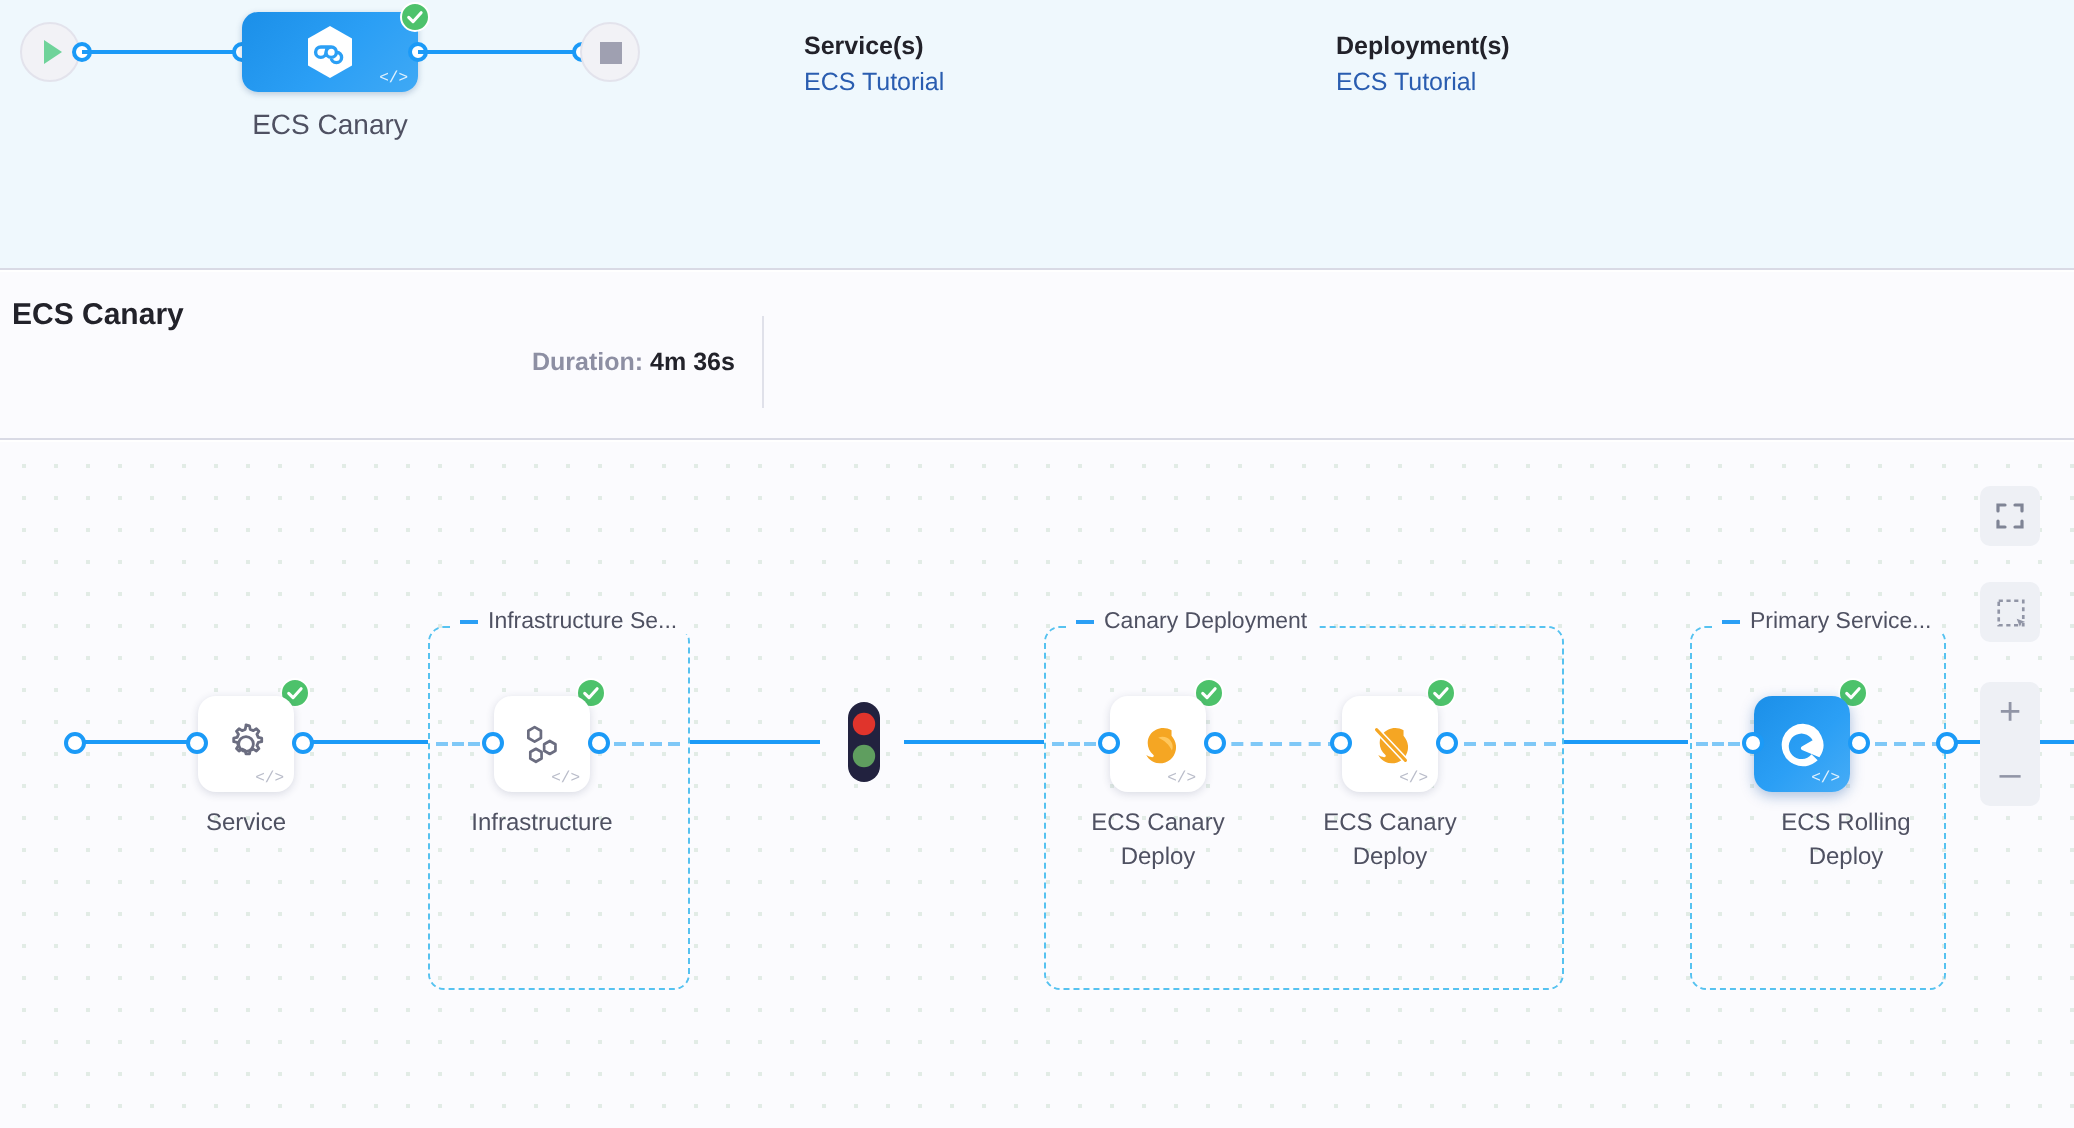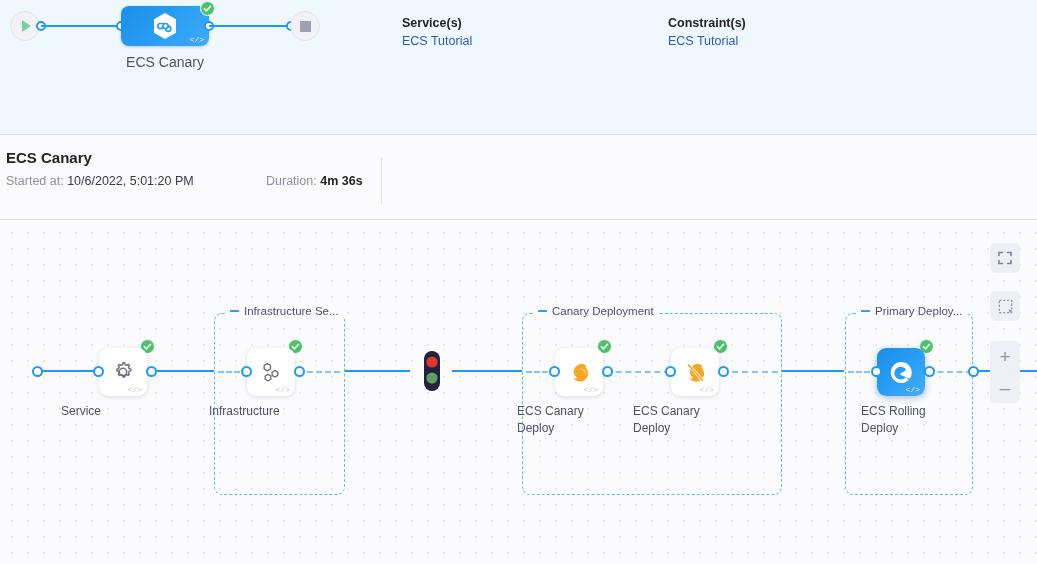--- a/index.html
+++ b/index.html
@@ -87,21 +87,21 @@
   }
   .started {
     position: absolute; left: 6px; top: 38px;
     font-size: 12.5px; color: #383946;
   }
   .started .lbl { color: #8d8fa3; }
   .duration {
     position: absolute; left: 266px; top: 38px;
     font-size: 12.5px; color: #22222a; font-weight: bold;
   }
-  .duration .lbl { color: #8d8fa3; font-weight: normal; }
+  .duration .lbl { color: #8d8fa3; font-weight: bold; }
   .vdiv {
     position: absolute; left: 381px; top: 158px;
     width: 1px; height: 46px; background: #e0e1ea;
   }
   .meta-col { position: absolute; top: 16px; }
   .meta-col .mtitle { font-size: 12.5px; font-weight: bold; color: #22222a; }
   .meta-col .mval { font-size: 12.5px; color: #2a5db0; margin-top: 4px; cursor: pointer; }
 
   
   .canvas {
@@ -145,21 +145,21 @@
     box-shadow: 0 1px 4px rgba(40,50,90,.16);
     display: flex; align-items: center; justify-content: center;
     z-index: 3;
   }
   .node.selected {
     background: linear-gradient(135deg, #1b8fe8 0%, #2b9ff5 55%, #46acf6 100%);
     box-shadow: 0 2px 7px rgba(20,80,160,.35);
   }
   .node.plain { box-shadow: none; background: transparent; }
   .node-caption {
-    position: absolute; width: 124px; text-align: left;
+    position: absolute; width: 124px; text-align: center;
     font-size: 12px; color: #4f5162; line-height: 17px;
   }
 
   
   .ctl {
     position: absolute; background: #eef0f5; border-radius: 5px;
     display: flex; align-items: center; justify-content: center;
     cursor: pointer;
   }
   .ctl-zoom {
@@ -209,35 +209,32 @@
 
     <div class="mini-stop">
       <div class="sq-gray"></div>
     </div>
 
     <div class="mini-label">ECS Canary</div>
   </div>
 
   <div class="info-strip">
     <div class="exec-title">ECS Canary</div>
-    <div class="started">
-      <span class="lbl"><span>Started at</span>: </span><span>10/6/2022, 5:01:20 PM</span>
-    </div>
     <div class="duration">
       <span class="lbl"><span>Duration</span>: </span><span>4m 36s</span>
     </div>
   </div>
   <div class="vdiv"></div>
 
   <div class="meta-col" style="left:402px;">
     <div class="mtitle">Service(s)</div>
     <div class="mval">ECS Tutorial</div>
   </div>
   <div class="meta-col" style="left:668px;">
-    <div class="mtitle">Constraint(s)</div>
+    <div class="mtitle">Deployment(s)</div>
     <div class="mval">ECS Tutorial</div>
   </div>
 
   <div class="canvas">
 
     <div class="group-box" style="left:522px; top:92px; width:260px; height:182px;">
       <div class="group-label">
         <span class="collapse-dash"></span>
         <span>Canary Deployment</span>
       </div>
@@ -246,21 +243,21 @@
     <div class="group-box" style="left:214px; top:92px; width:131px; height:182px;">
       <div class="group-label">
         <span class="collapse-dash"></span>
         <span>Infrastructure Se...</span>
       </div>
     </div>
 
     <div class="group-box" style="left:845px; top:92px; width:128px; height:182px;">
       <div class="group-label">
         <span class="collapse-dash"></span>
-        <span>Primary Deploy...</span>
+        <span>Primary Service...</span>
       </div>
     </div>
 
     <div class="g-line" style="left:34px; top:149px; width:65px;"></div>
     <div class="g-line" style="left:152px; top:149px; width:62px;"></div>
     <div class="g-dotline" style="left:218px; top:150px; width:30px;"></div>
     <div class="g-dotline" style="left:298px; top:150px; width:42px;"></div>
     <div class="g-line" style="left:345px; top:149px; width:65px;"></div>
     <div class="g-line" style="left:452px; top:149px; width:70px;"></div>
     <div class="g-dotline" style="left:526px; top:150px; width:30px;"></div>

